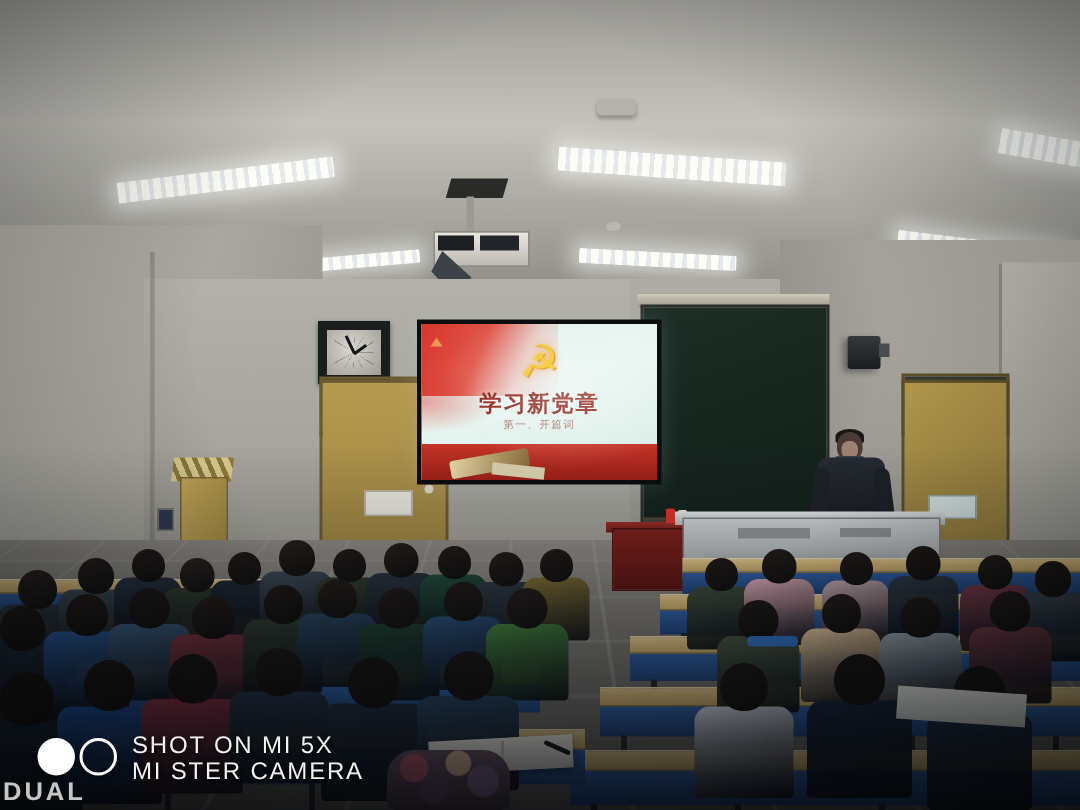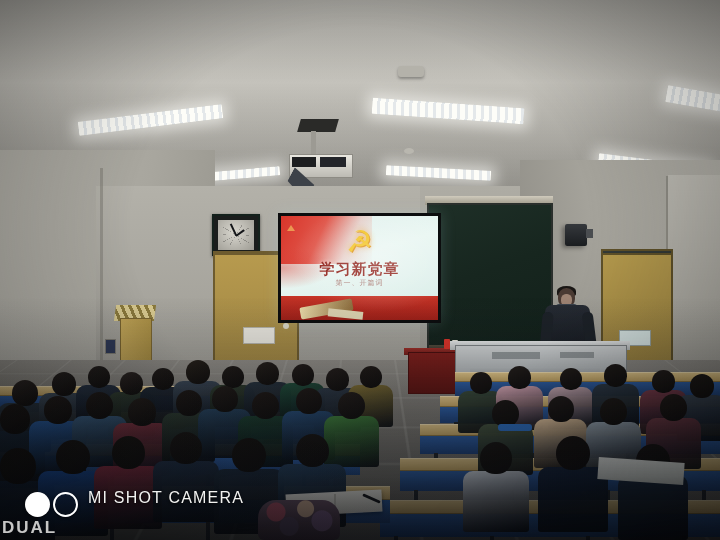--- a/index.html
+++ b/index.html
@@ -566,17 +566,18 @@
               background:linear-gradient(#eceee9,#cdd0cb);transform:rotate(4deg);"></div>
   <div style="position:absolute;left:498px;top:424px;width:34px;height:7px;
               background:#2f6fc0;border-radius:3px;"></div>
 
   <div class="dim"></div>
   <div class="vignette"></div>
 
   <div class="wm-dot1"></div>
   <div class="wm-dot2"></div>
   <div class="wm wm-txt">
-    <div>MI SHOT CAMERA</div>
+    <div>SHOT ON MI 5X</div>
+    <div>MI STER CAMERA</div>
   </div>
   <div class="jacket-text">DUAL</div>
 
 </div>
 
 </body></html>

